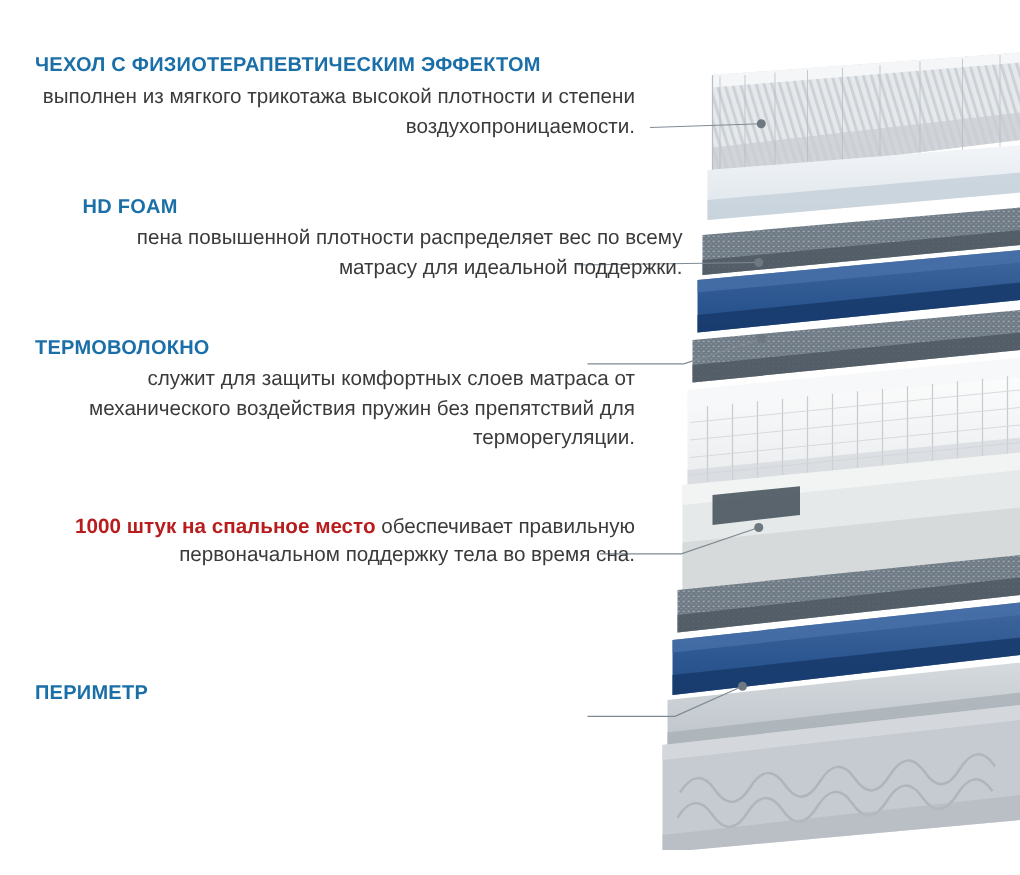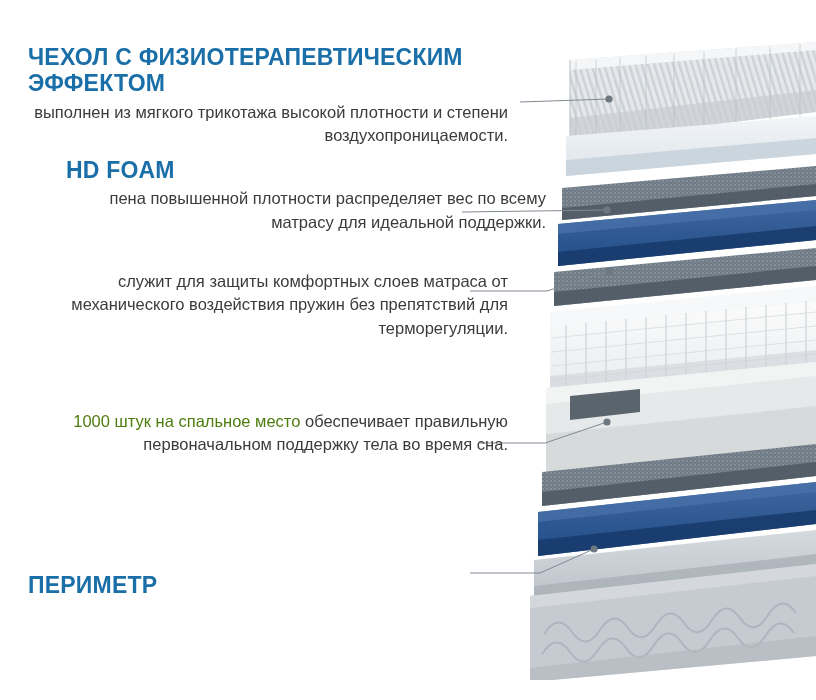--- a/index.html
+++ b/index.html
@@ -23,42 +23,42 @@
 
   
   .callout {
     position: absolute;
     width: 480px;
     left: 28px;
   }
   .callout .title {
     color: #1b6fa8;
     font-weight: bold;
-    font-size: 23px;
+    font-size: 16px;
     letter-spacing: 0.2px;
     margin: 0 0 4px 0;
     line-height: 1.15;
   }
   .callout .body {
     color: #3b3b3b;
     font-size: 16.5px;
     line-height: 1.42;
     margin: 0;
     text-align: right;
   }
   .callout .body b {
-    color: #4d7c0f;
-    font-weight: normal;
+    color: #b91c1c;
+    font-weight: bold;
   }
 
   #c1 { top: 44px; }
   #c2 { top: 157px; margin-left: 38px; }
   #c3 { top: 270px; }
   #c4 { top: 410px; }
-  #c5 { top: 572px; }
+  #c5 { top: 546px; }
 
   
   #leaders {
     position: absolute;
     left: 0; top: 0;
     width: 816px;
     height: 700px;
     pointer-events: none;
   }
 
@@ -236,20 +236,21 @@
     <p class="title">ЧЕХОЛ С ФИЗИОТЕРАПЕВТИЧЕСКИМ ЭФФЕКТОМ</p>
     <p class="body">выполнен из мягкого трикотажа высокой плотности и степени воздухопроницаемости.</p>
   </div>
 
   <div class="callout" id="c2">
     <p class="title">HD FOAM</p>
     <p class="body">пена повышенной плотности распределяет вес по всему матрасу для идеальной поддержки.</p>
   </div>
 
   <div class="callout" id="c3">
+    <p class="title">ТЕРМОВОЛОКНО</p>
     <p class="body">служит для защиты комфортных слоев матраса от механического воздействия пружин без препятствий для терморегуляции.</p>
   </div>
 
   <div class="callout" id="c4">
     <p class="body"><b>1000 штук на спальное место</b><span> обеспечивает правильную первоначальном поддержку тела во время сна.</span></p>
   </div>
 
   <div class="callout" id="c5">
     <p class="title">ПЕРИМЕТР</p>
   </div>

